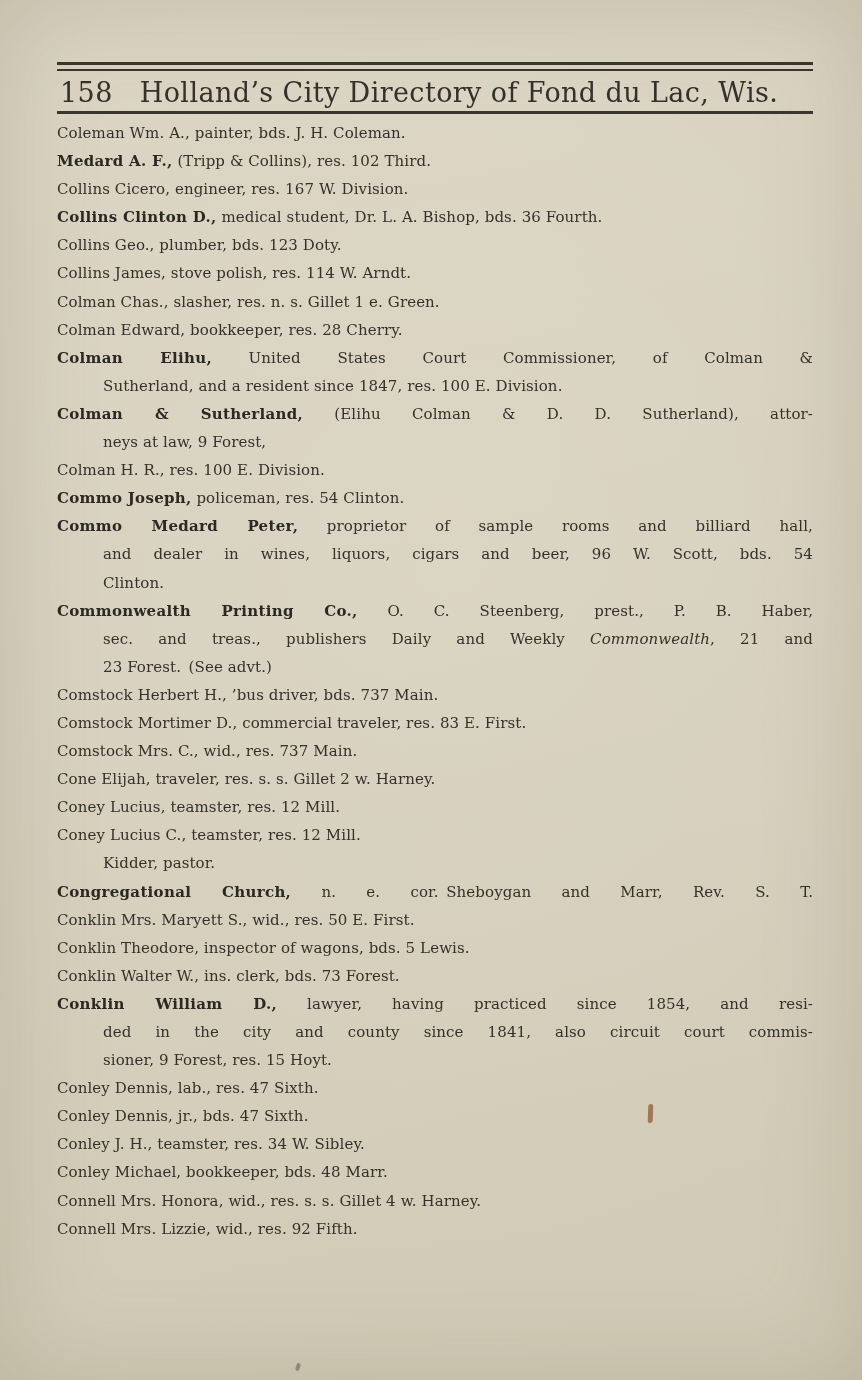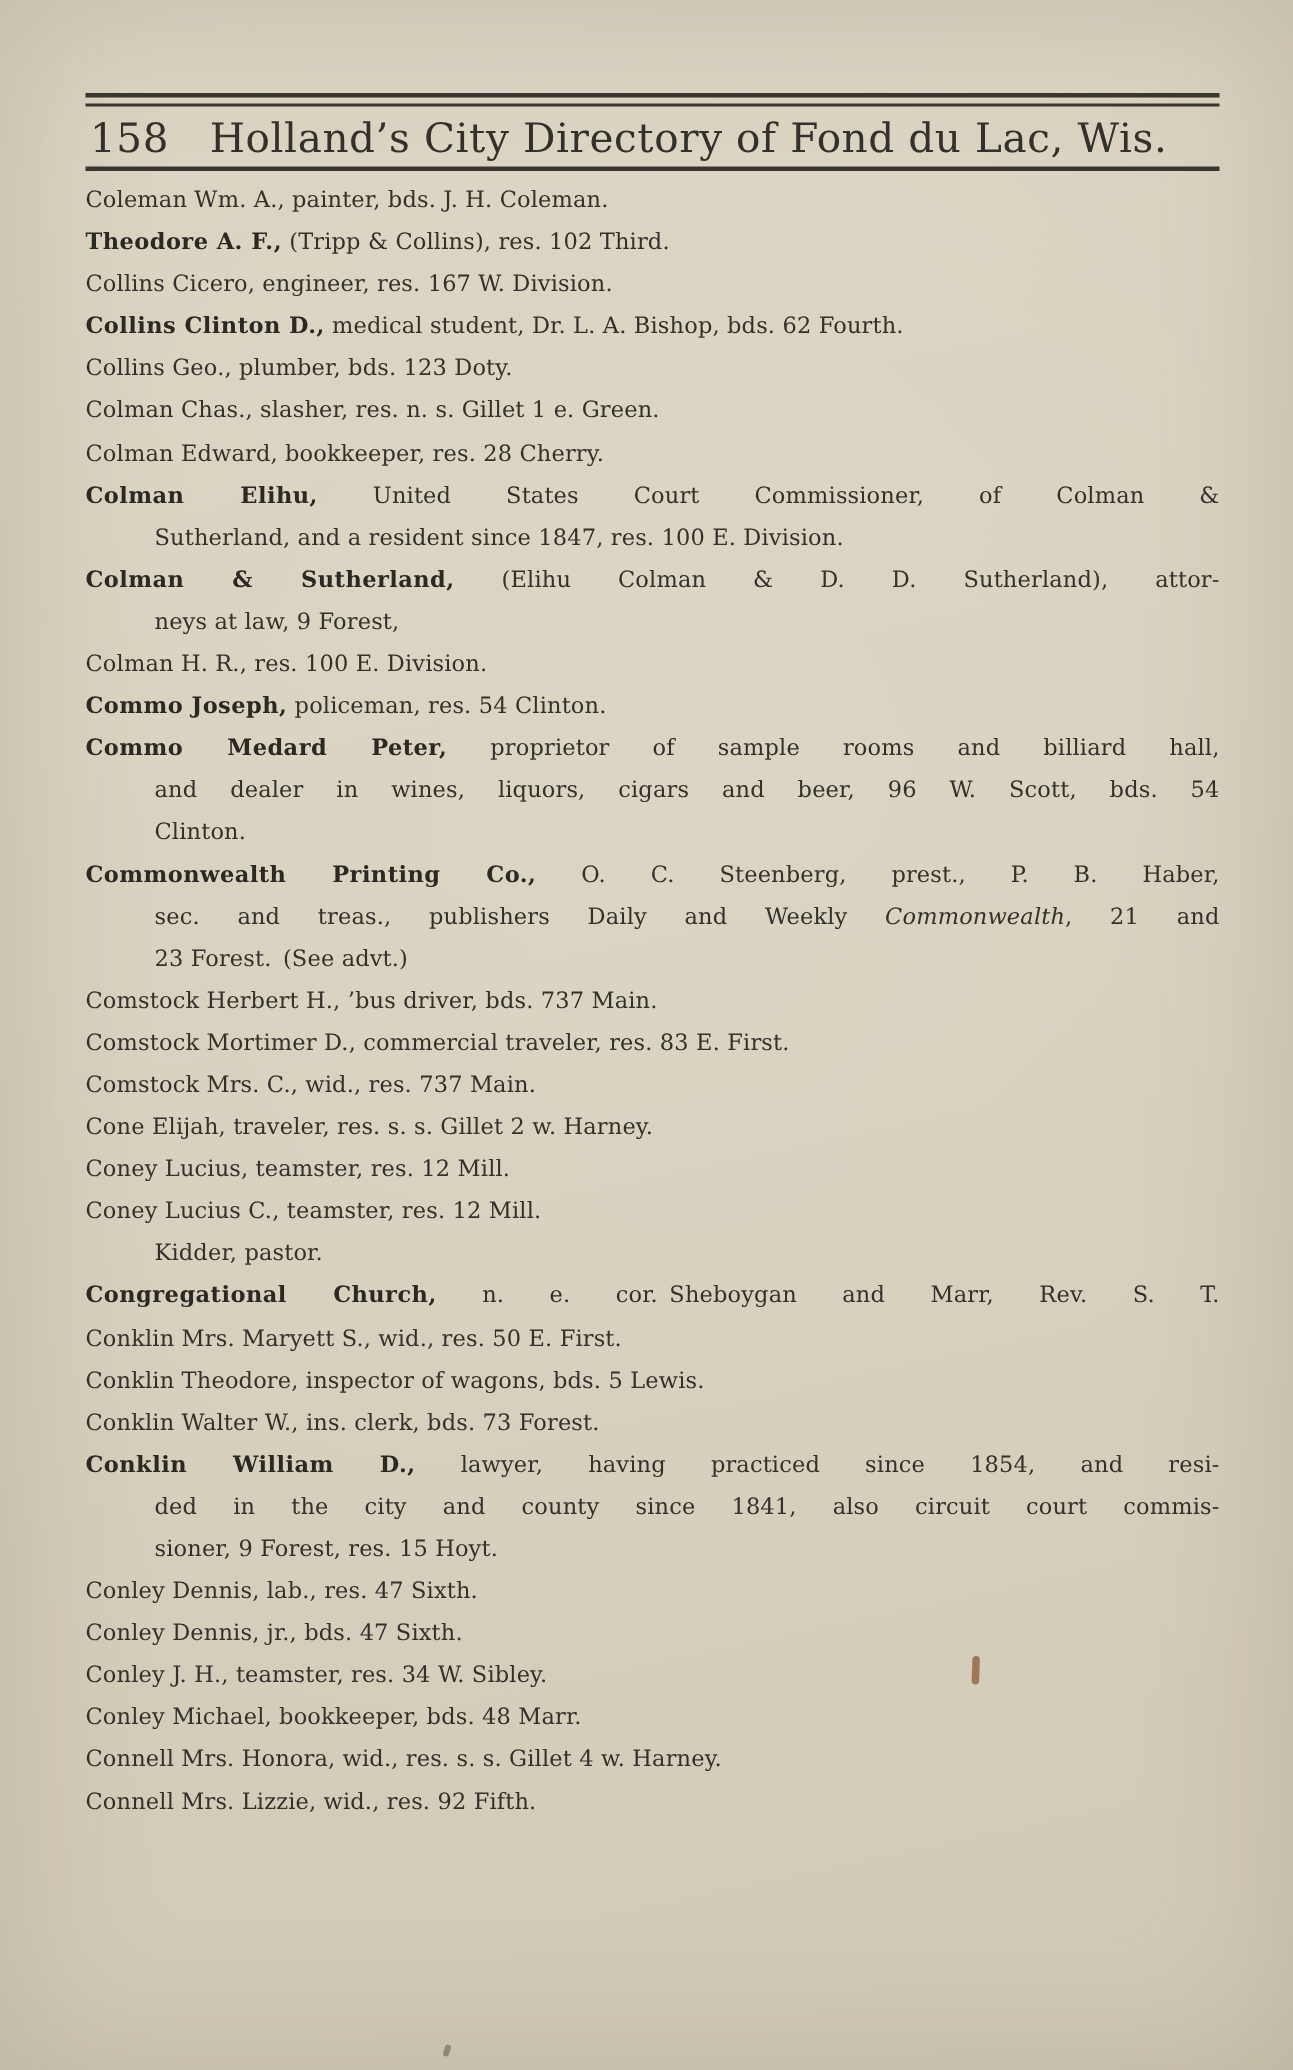--- a/index.html
+++ b/index.html
@@ -65,30 +65,33 @@
   <div class="header">
     <span class="page-num">158</span>
     <span>Holland’s City Directory of Fond du Lac, Wis.</span>
   </div>
   <div class="rule-single"></div>
   <div class="entries">
       <div class="entry">
         <div class="line"><span>Coleman Wm. A., painter, bds. J. H. Coleman.</span></div>
       </div>
       <div class="entry">
-        <div class="line"><span class="b">Theodore A. F.,</span><span> (Tripp &amp; Collins), res. 102 Third.</span></div>
+        <div class="line"><span class="b">Medard A. F.,</span><span> (Tripp &amp; Collins), res. 102 Third.</span></div>
       </div>
       <div class="entry">
         <div class="line"><span>Collins Cicero, engineer, res. 167 W. Division.</span></div>
       </div>
       <div class="entry">
-        <div class="line"><span class="b">Collins Clinton D.,</span><span> medical student, Dr. L. A. Bishop, bds. 62 Fourth.</span></div>
+        <div class="line"><span class="b">Collins Clinton D.,</span><span> medical student, Dr. L. A. Bishop, bds. 36 Fourth.</span></div>
       </div>
       <div class="entry">
         <div class="line"><span>Collins Geo., plumber, bds. 123 Doty.</span></div>
+      </div>
+      <div class="entry">
+        <div class="line"><span>Collins James, stove polish, res. 114 W. Arndt.</span></div>
       </div>
       <div class="entry">
         <div class="line"><span>Colman Chas., slasher, res. n. s. Gillet 1 e. Green.</span></div>
       </div>
       <div class="entry">
         <div class="line"><span>Colman Edward, bookkeeper, res. 28 Cherry.</span></div>
       </div>
       <div class="entry">
         <div class="line just"><span class="b">Colman Elihu,</span><span> United States Court Commissioner, of Colman &amp;</span></div>
         <div class="line cont"><span>Sutherland, and a resident since 1847, res. 100 E. Division.</span></div>

